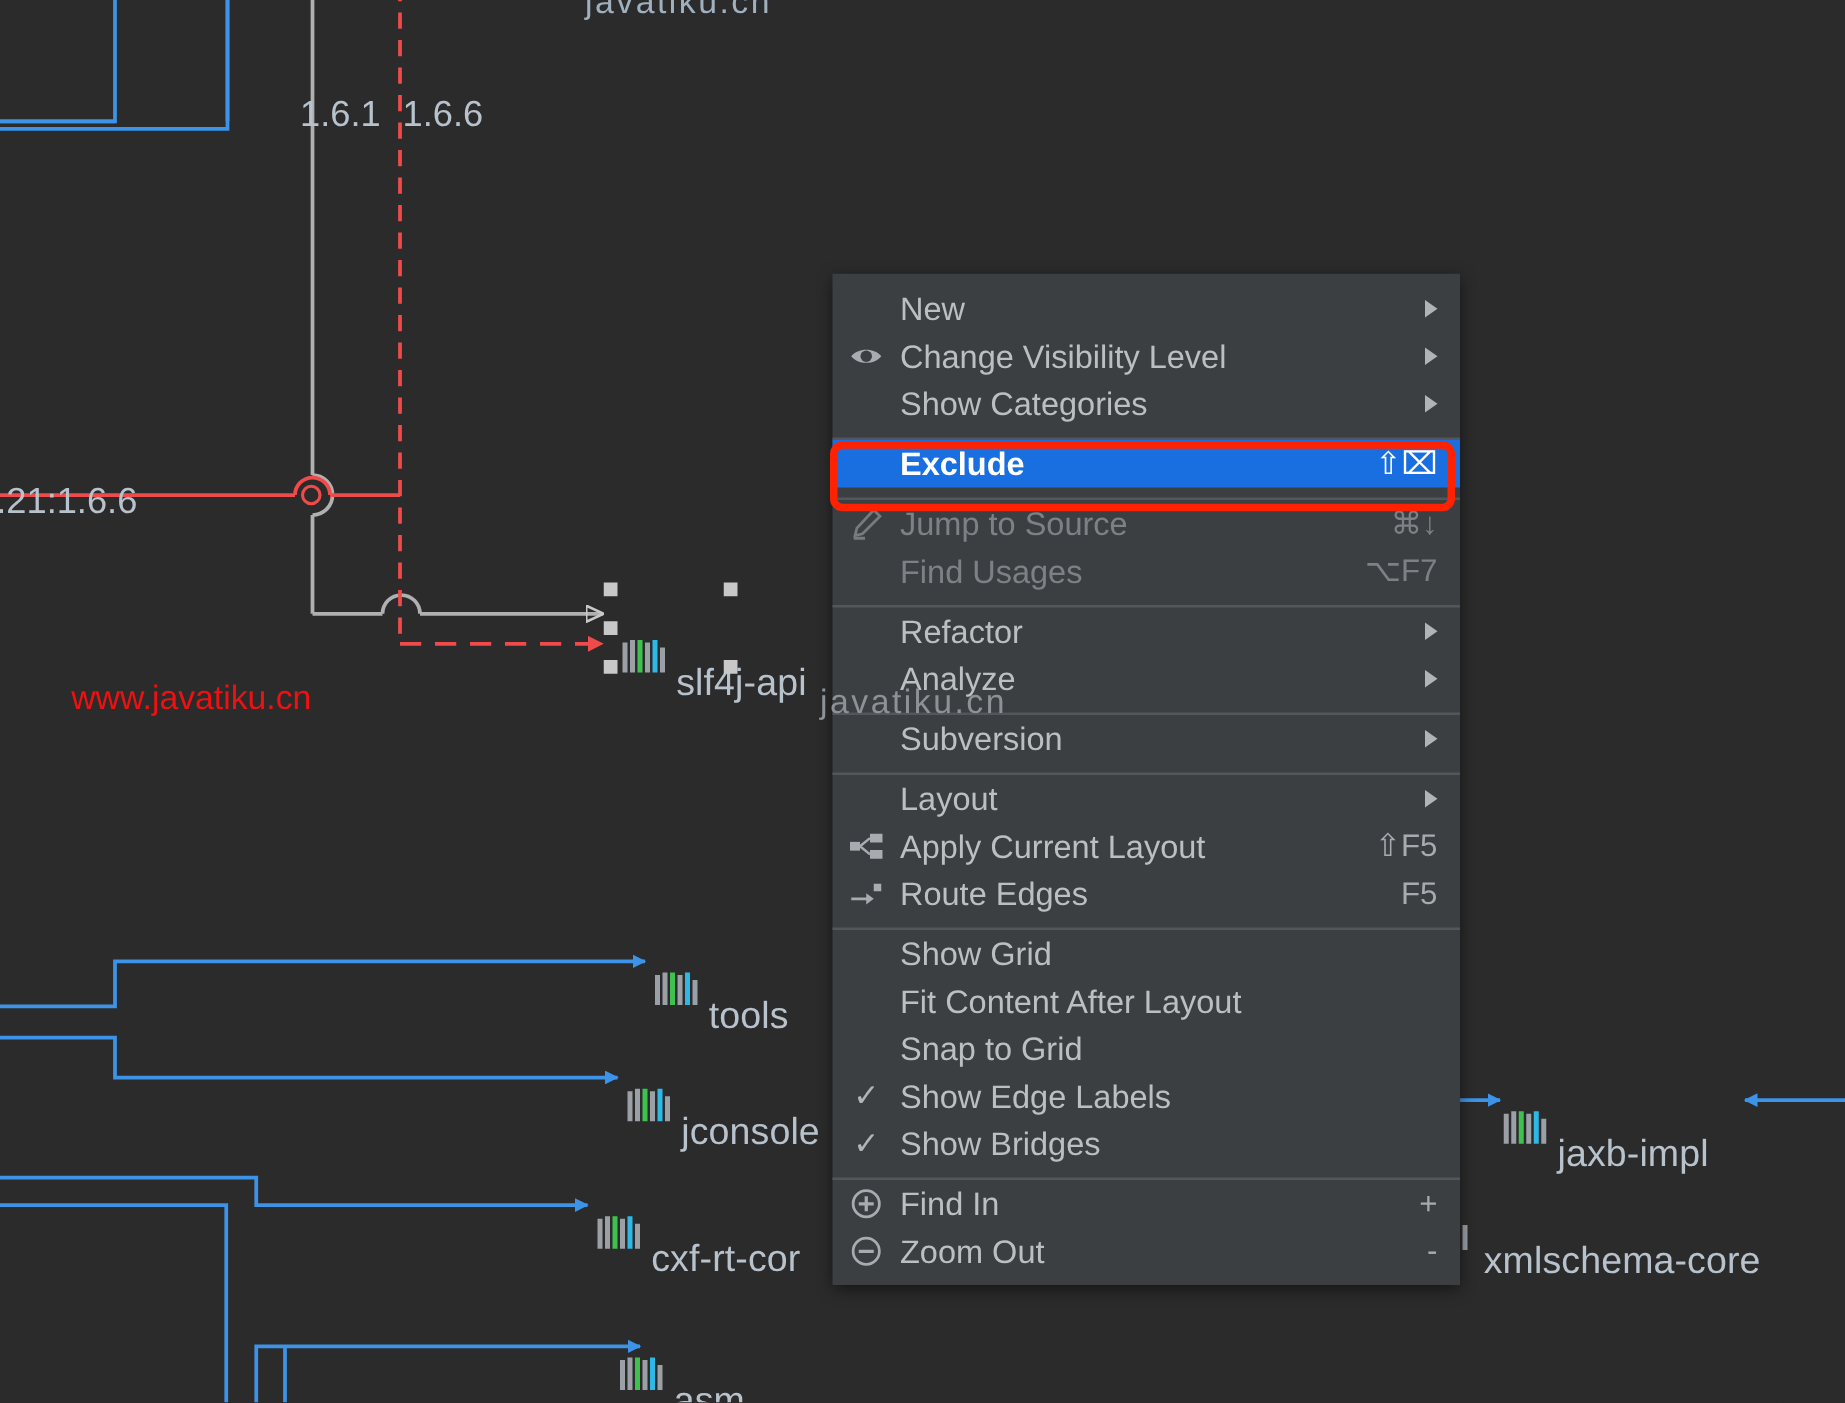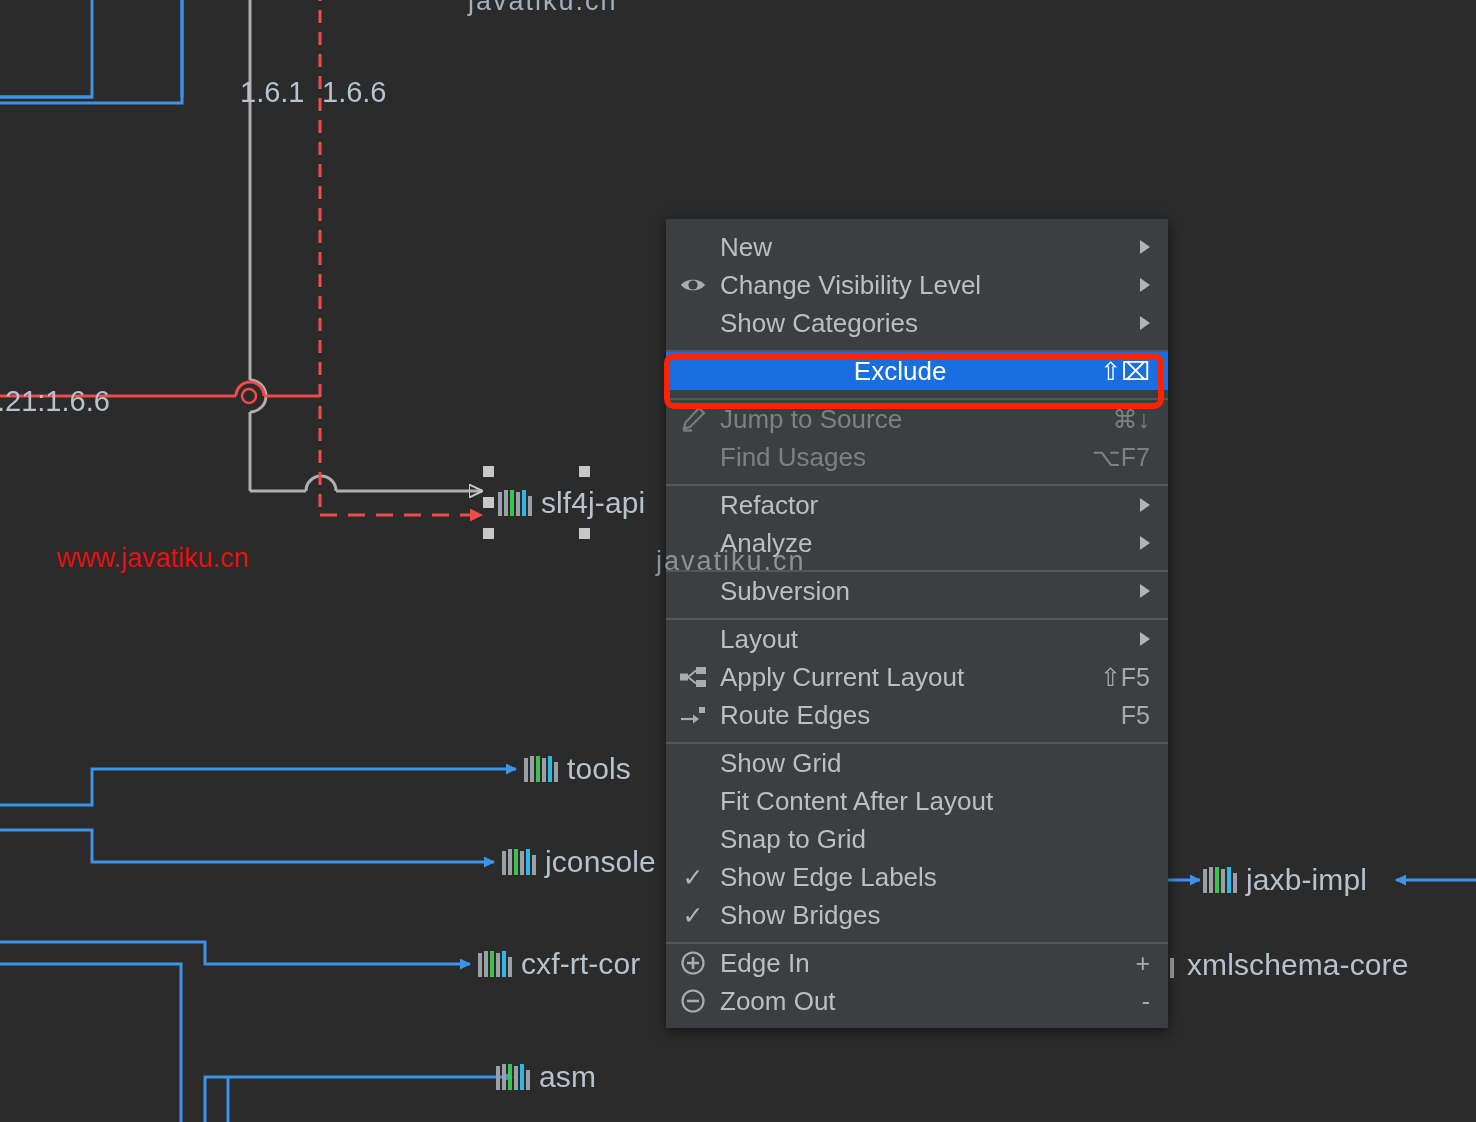--- a/index.html
+++ b/index.html
@@ -28,20 +28,21 @@
     position: absolute;
     display: flex;
     align-items: center;
     gap: 9px;
     white-space: nowrap;
   }
   .node-label {
     font-size: 30px;
     color: #b8c2cc;
     letter-spacing: 0.1px;
+    margin-top: 44px;
   }
   
   .lib-icon {
     display: inline-flex;
     align-items: flex-end;
     height: 26px;
     gap: 2px;
   }
   .lib-icon i {
     display: block;
@@ -144,21 +145,21 @@
     border-bottom: 7px solid transparent;
     margin-left: 18px;
   }
   .menu-item.disabled .mi-label,
   .menu-item.disabled .mi-shortcut { color: #7d8185; }
   .menu-item.disabled .mi-gutter { opacity: .55; }
 
   .menu-item.selected {
     background: #1a6fe0;
   }
-  .menu-item.selected .mi-label { color: #ffffff; font-weight: normal; text-align: center; }
+  .menu-item.selected .mi-label { color: #ffffff; font-weight: bold; }
   .menu-item.selected .mi-shortcut { color: #ffffff; }
 
   
   #exclude-annotation {
     position: absolute;
     left: 664px;
     top: 353px;
     width: 500px;
     height: 56px;
     border: 6px solid #ff2200;
@@ -465,21 +466,21 @@
       </div>
       <div class="menu-sep"></div>
       <div class="menu-group">
         <div class="menu-item">
           <div class="mi-gutter">
             <svg width="28" height="28" viewBox="0 0 28 28">
               <circle cx="14" cy="14" r="10.5" fill="none" stroke="#a7acb0" stroke-width="2.2"></circle>
               <path d="M14 8 L14 20 M8 14 L20 14" stroke="#a7acb0" stroke-width="2.6"></path>
             </svg>
           </div>
-          <div class="mi-label">Edge In</div>
+          <div class="mi-label">Find In</div>
           <div class="mi-shortcut">+</div>
         </div>
         <div class="menu-item">
           <div class="mi-gutter">
             <svg width="28" height="28" viewBox="0 0 28 28">
               <circle cx="14" cy="14" r="10.5" fill="none" stroke="#a7acb0" stroke-width="2.2"></circle>
               <path d="M8 14 L20 14" stroke="#a7acb0" stroke-width="2.6"></path>
             </svg>
           </div>
           <div class="mi-label">Zoom Out</div>

